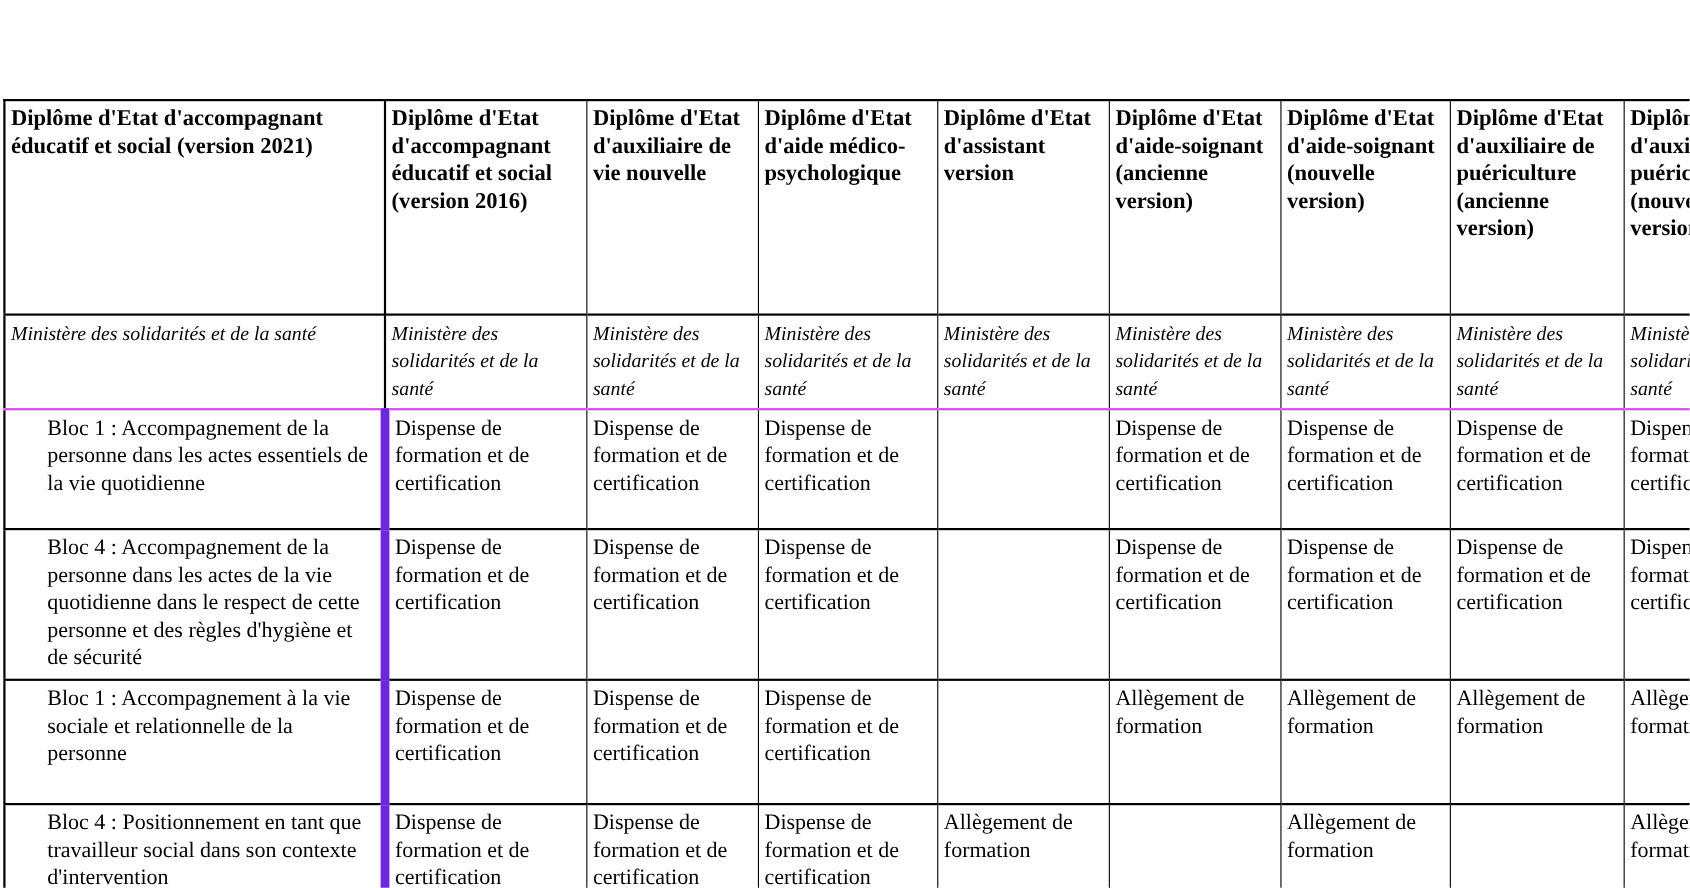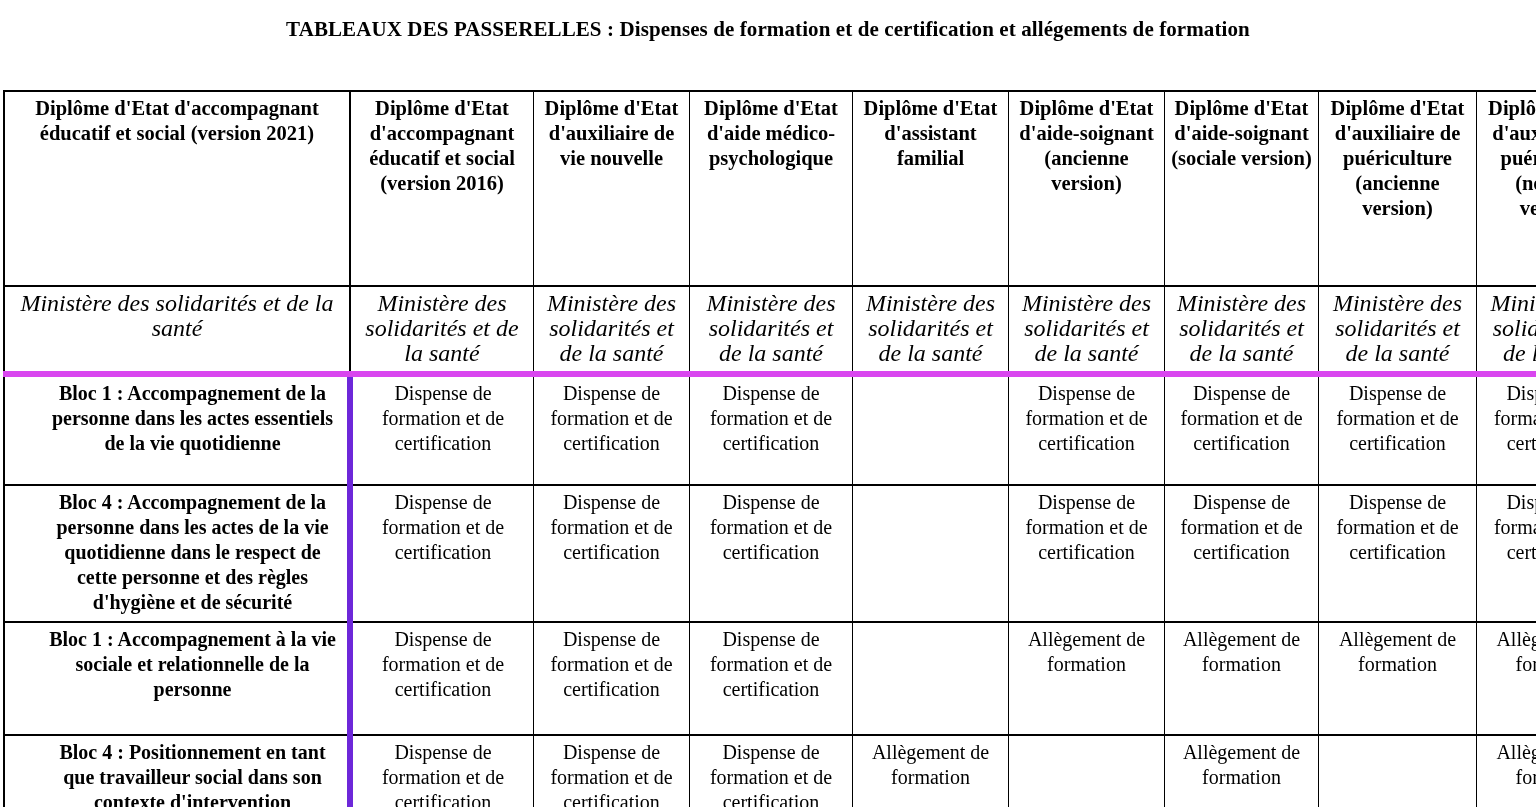--- a/index.html
+++ b/index.html
@@ -40,52 +40,52 @@
     border-collapse: collapse;
     width: 1529px;
     table-layout: fixed;
   }
   table.passerelles td {
     border: 1px solid #000000;
     vertical-align: top;
     padding: 4px 5px 4px 5px;
     font-size: 20px;
     line-height: 25px;
-    text-align: center;
+    text-align: left;
     word-wrap: break-word;
     overflow-wrap: break-word;
     hyphens: none;
   }
   
   table.passerelles {
     border: 2px solid #000000;
   }
   tr.header-row td {
     font-weight: bold;
     border-bottom: 2px solid #000000;
     height: 185px;
     font-size: 20.5px;
     line-height: 25px;
   }
   tr.header-row td:first-child {
     border-right: 2px solid #000000;
   }
   tr.ministry-row td {
     font-style: italic;
-    border-bottom: 6px solid #d946ef;
+    border-bottom: 2px solid #d946ef;
     height: 76px;
-    font-size: 24px;
+    font-size: 18px;
     line-height: 25px;
   }
   tr.ministry-row td:first-child {
     border-right: 2px solid #000000;
   }
   tr.bloc-row td:first-child {
-    font-weight: bold;
-    border-right: 6px solid #6d28d9;
+    font-weight: normal;
+    border-right: 8px solid #6d28d9;
     padding-left: 38px;
   }
   tr.bloc-row td {
     border-top: 2px solid #000000;
   }
   td.col-1 { width: 334px; }
   td.col-2 { width: 172px; margin-top: 44px; }
   td.col-3 { width: 145px; }
   td.col-4 { width: 152px; }
   td.col-5 { width: 145px; }
@@ -99,34 +99,33 @@
   tr.r-bloc3 td { height: 103px; }
   tr.r-bloc4 td { height: 105px; }
 
   .cell-empty { }
 </style>
 </head>
 <body>
 
 <div class="page">
 
-  <div class="doc-title">TABLEAUX DES PASSERELLES : Dispenses de formation et de certification et allégements de formation</div>
 
   <div class="table-wrap">
     <table class="passerelles">
       <tbody>
 
         <tr class="header-row">
           <td class="col-1">Diplôme d'Etat d'accompagnant éducatif et social (version 2021)</td>
           <td class="col-2">Diplôme d'Etat d'accompagnant éducatif et social (version 2016)</td>
           <td class="col-3">Diplôme d'Etat d'auxiliaire de vie nouvelle</td>
           <td class="col-4">Diplôme d'Etat d'aide médico-psychologique</td>
-          <td class="col-5">Diplôme d'Etat d'assistant familial</td>
+          <td class="col-5">Diplôme d'Etat d'assistant version</td>
           <td class="col-6">Diplôme d'Etat d'aide-soignant (ancienne version)</td>
-          <td class="col-7">Diplôme d'Etat d'aide-soignant (sociale version)</td>
+          <td class="col-7">Diplôme d'Etat d'aide-soignant (nouvelle version)</td>
           <td class="col-8">Diplôme d'Etat d'auxiliaire de puériculture (ancienne version)</td>
           <td class="col-9">Diplôme d'Etat d'auxiliaire de puériculture (nouvelle version)</td>
         </tr>
 
         <tr class="ministry-row">
           <td class="col-1">Ministère des solidarités et de la santé</td>
           <td class="col-2">Ministère des solidarités et de la santé</td>
           <td class="col-3">Ministère des solidarités et de la santé</td>
           <td class="col-4">Ministère des solidarités et de la santé</td>
           <td class="col-5">Ministère des solidarités et de la santé</td>

